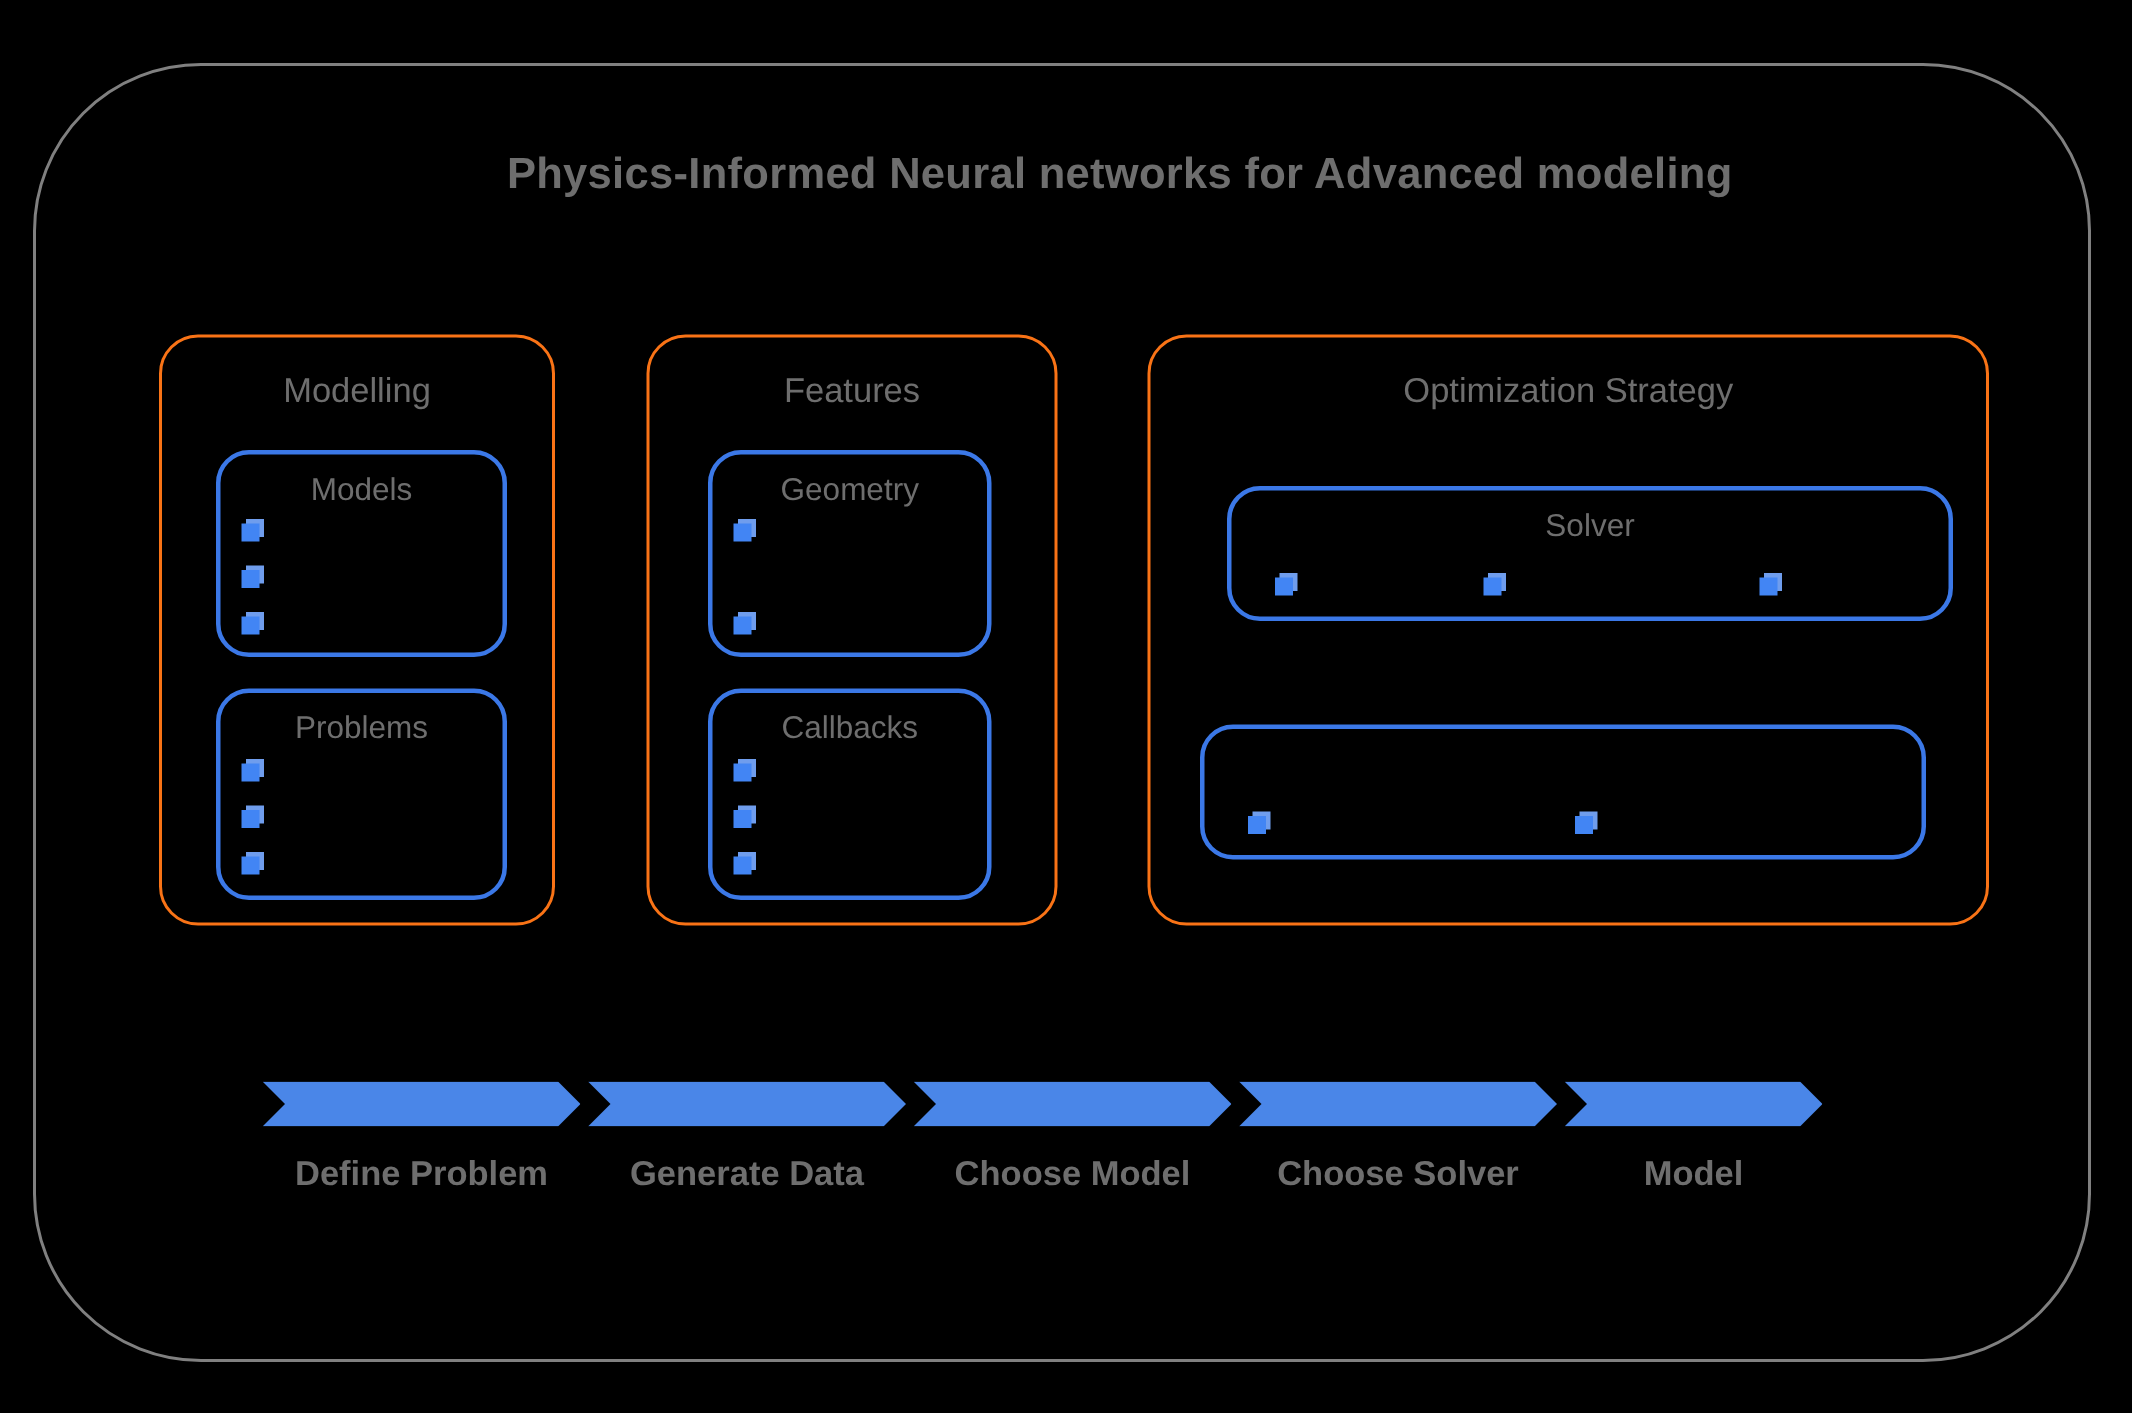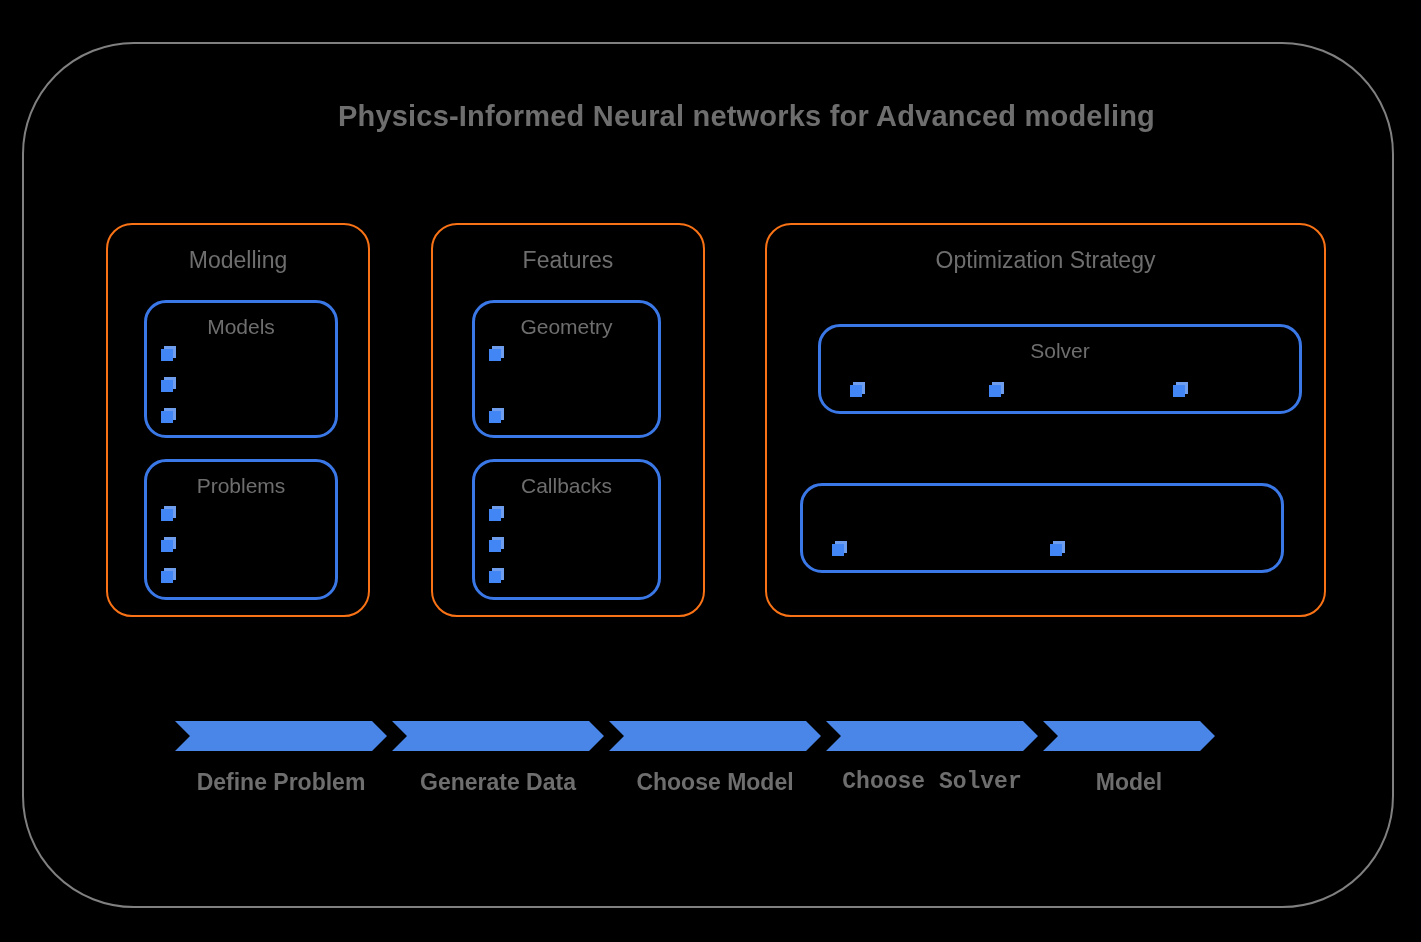--- a/index.html
+++ b/index.html
@@ -250,14 +250,14 @@
   <div class="chevron first" style="left:0px;   width:212px;"></div>
   <div class="chevron" style="left:217px; width:212px;"></div>
   <div class="chevron" style="left:434px; width:212px;"></div>
   <div class="chevron" style="left:651px; width:212px;"></div>
   <div class="chevron" style="left:868px; width:172px;"></div>
 </div>
 
 <div class="step-label" style="left:175px;  width:212px;">Define Problem</div>
 <div class="step-label" style="left:392px;  width:212px;">Generate Data</div>
 <div class="step-label" style="left:609px;  width:212px;">Choose Model</div>
-<div class="step-label" style="left:826px;  width:212px;font-family:Liberation Mono, monospace;">Choose Solver</div>
+<div class="step-label" style="left:826px;  width:212px;">Choose Solver</div>
 <div class="step-label" style="left:1043px; width:172px;">Model</div>
 
 </body></html>

